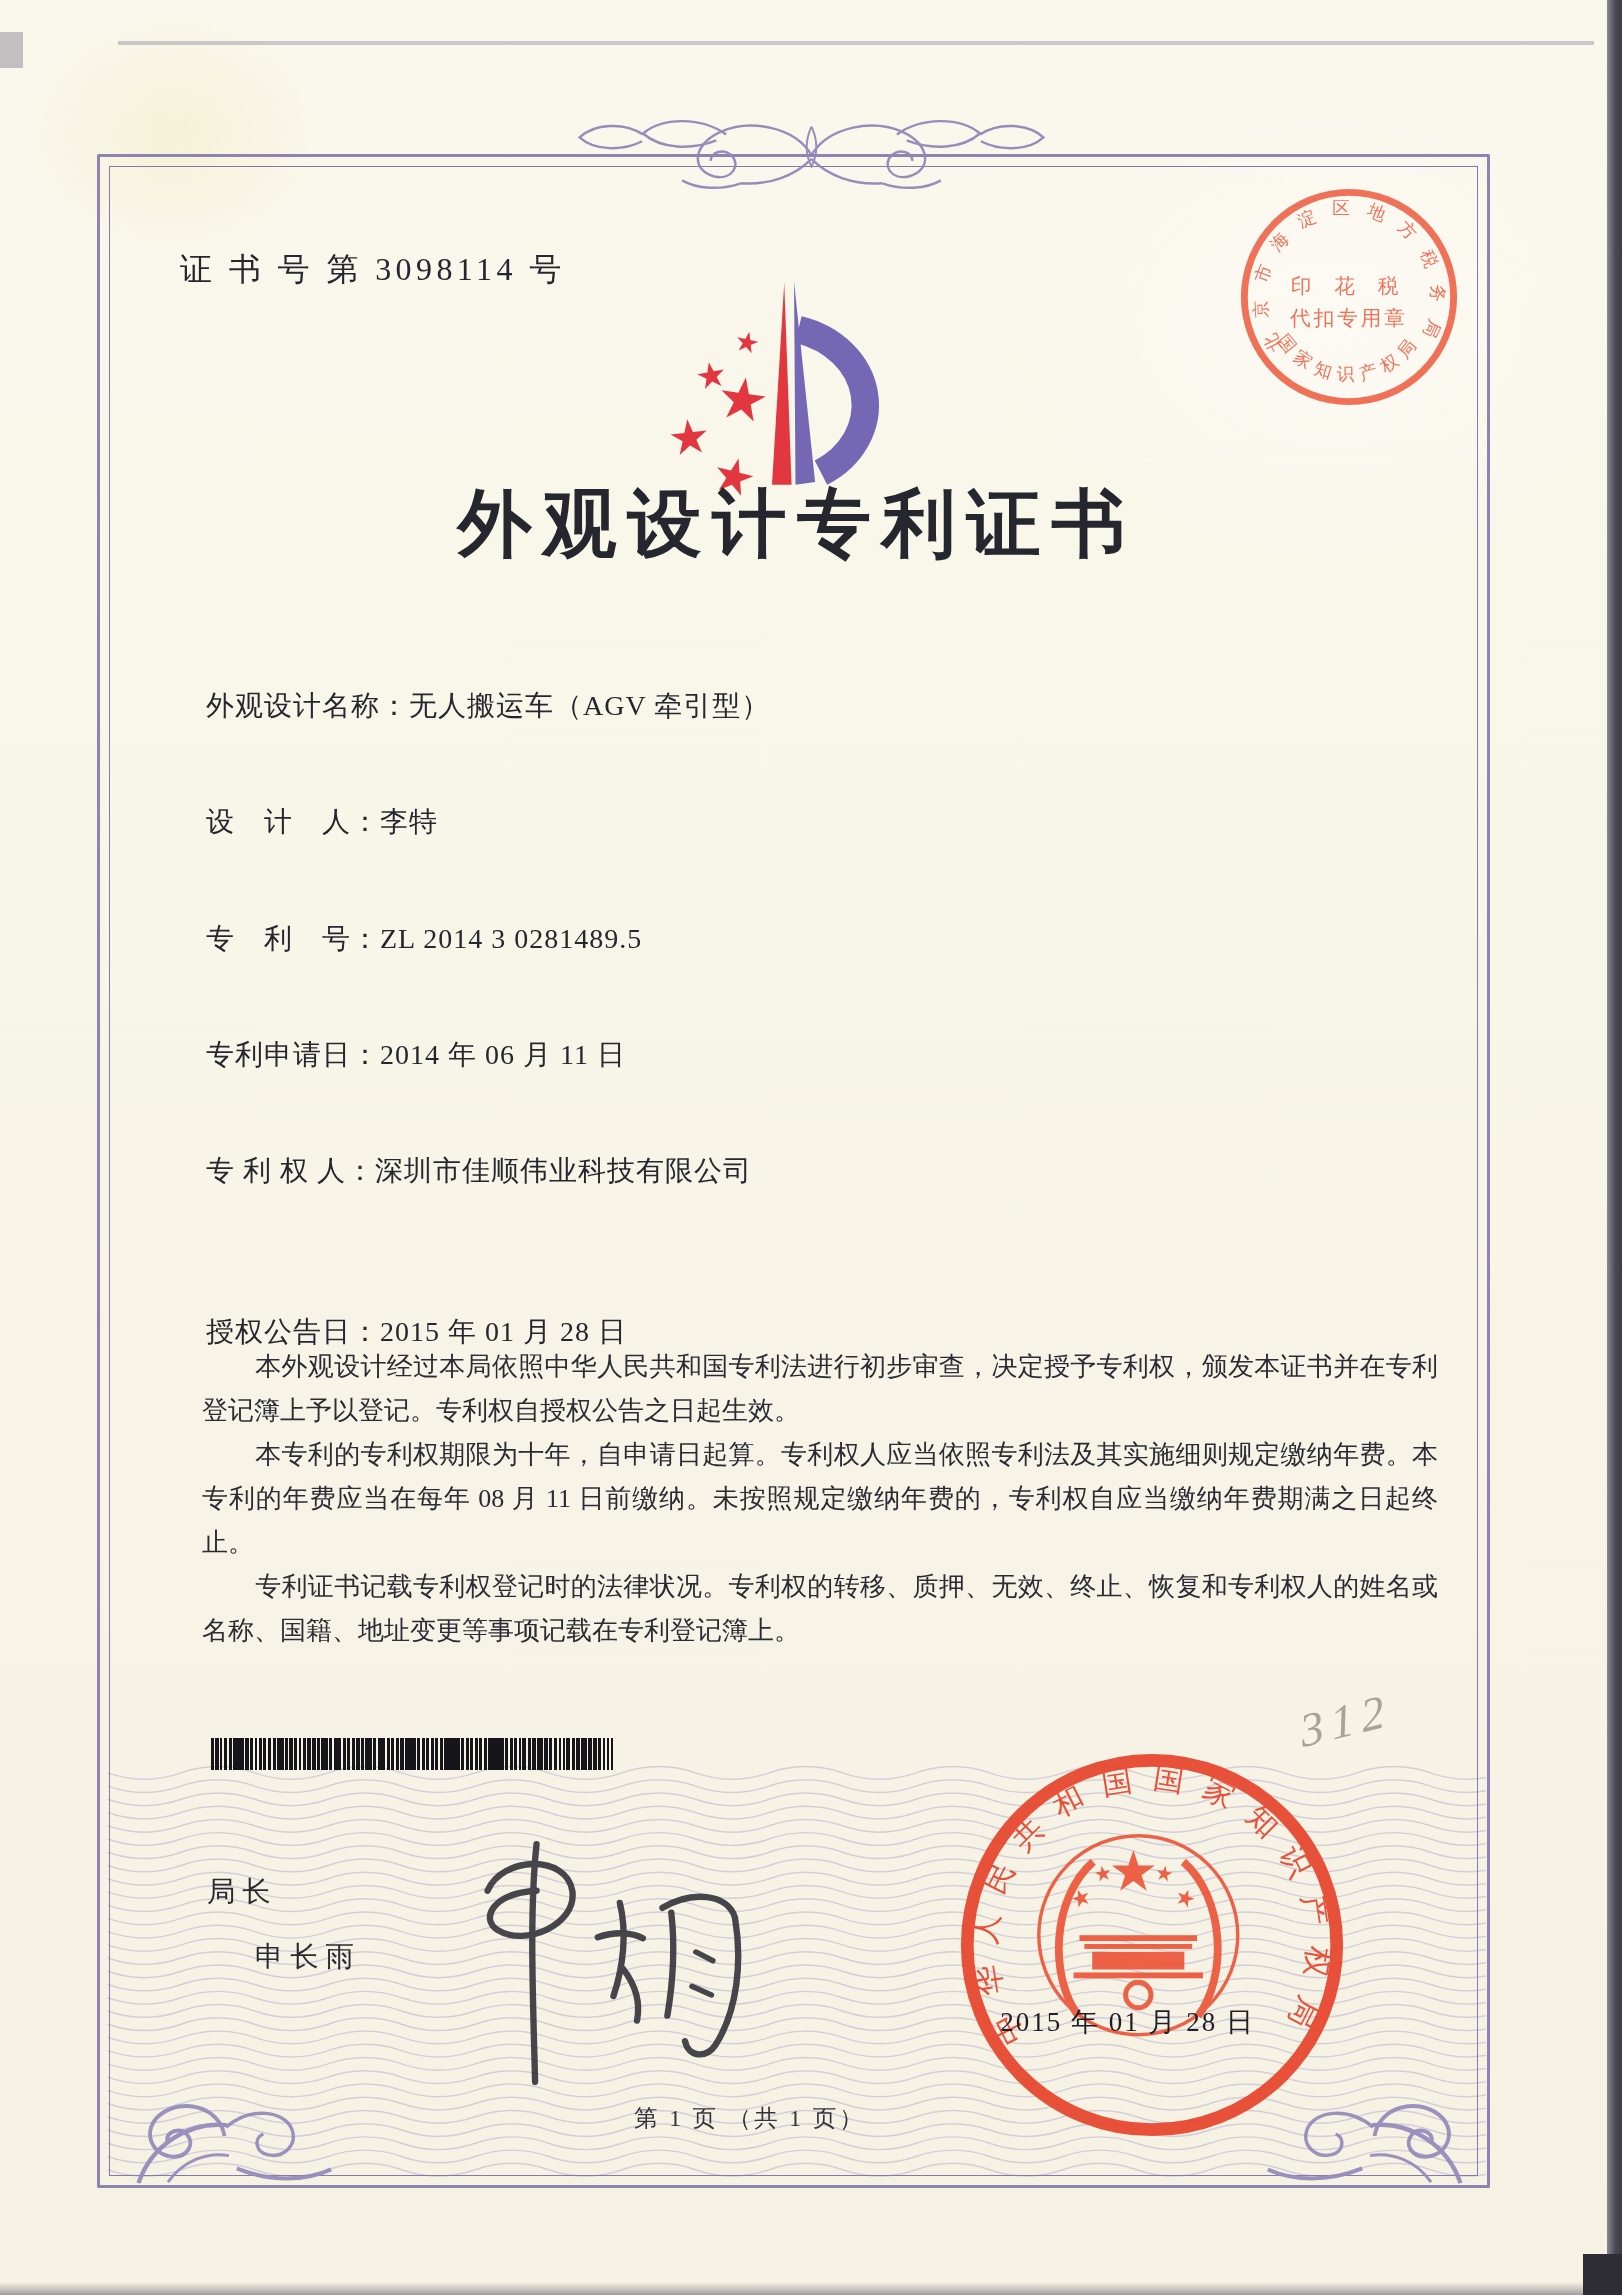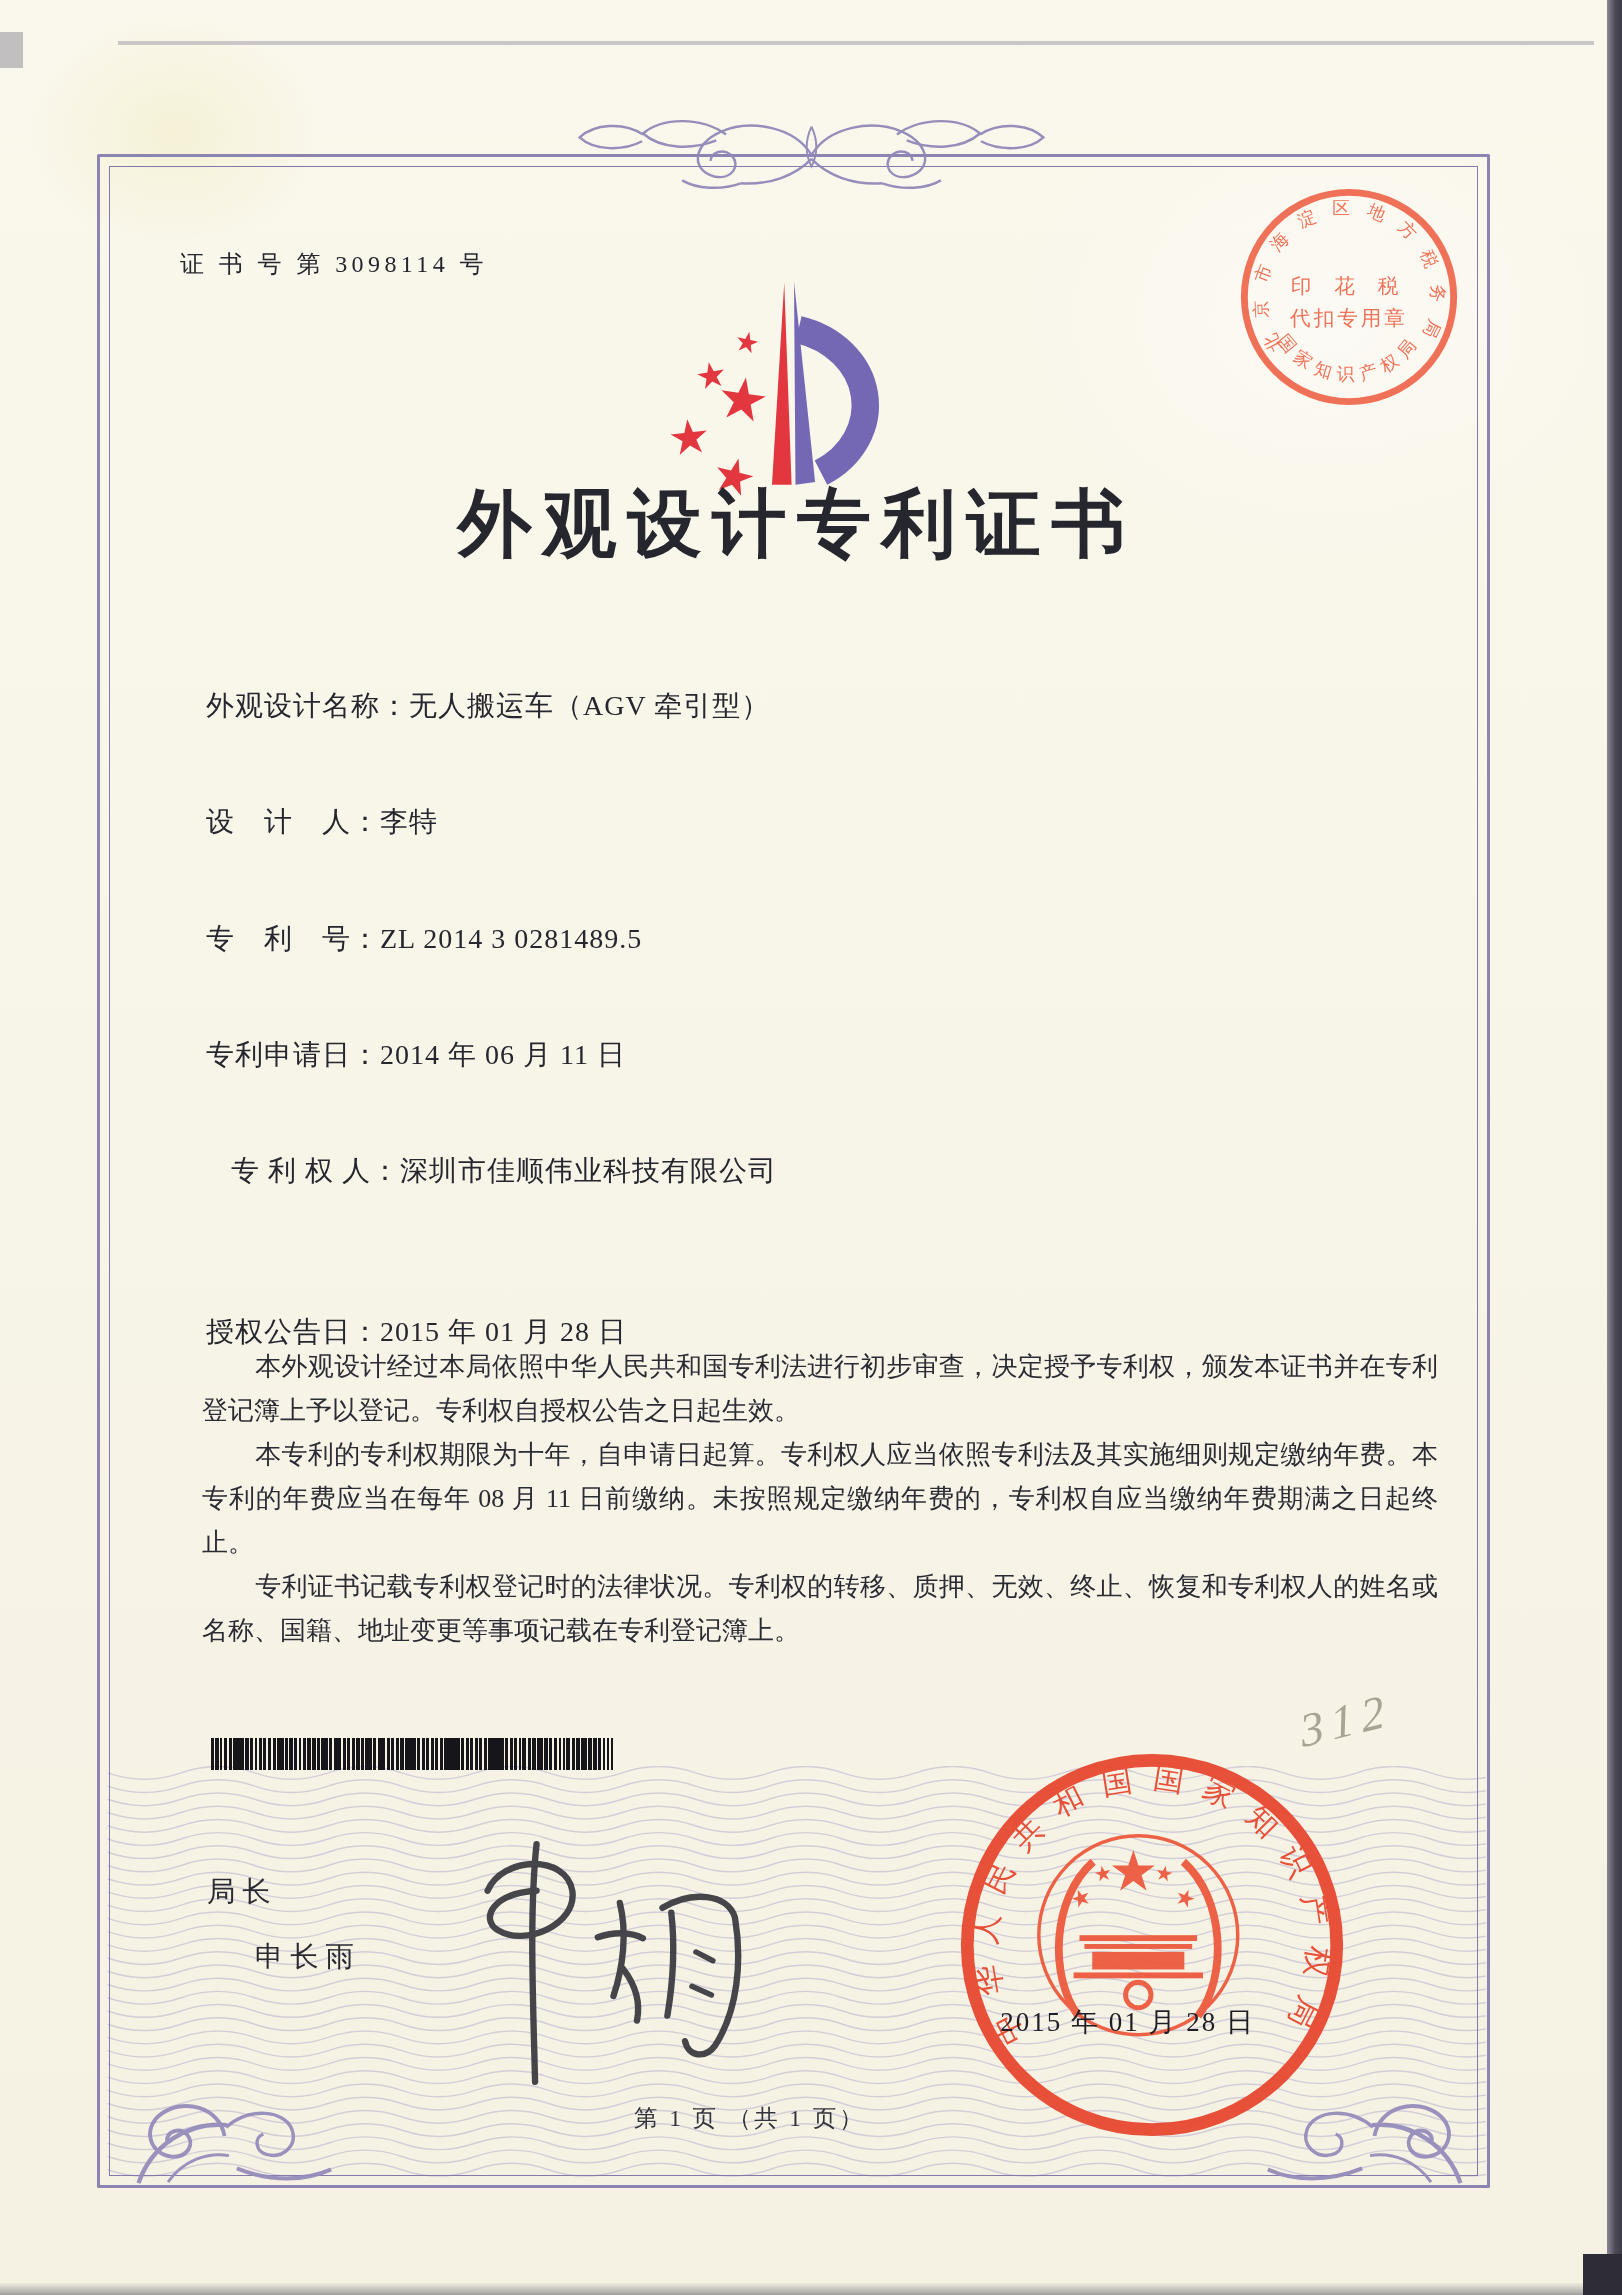--- a/index.html
+++ b/index.html
@@ -12,24 +12,24 @@
     font-family:"Liberation Serif","DejaVu Serif",serif;color:var(--ink);
     background:
       radial-gradient(206px 167px at 174px 132px, rgba(232,228,160,.28), transparent 70%),
       radial-gradient(441px 343px at 82% 14%, rgba(255,255,255,.45), transparent 72%),
       linear-gradient(#faf7ec,#f5f2e4);}
   .abs{position:absolute;}
   
   .frame-outer{left:97px;top:154px;width:1393px;height:2034px;border:3.9px solid var(--border-purple);box-sizing:border-box;border-radius:1.5px;}
   .frame-inner{left:109px;top:166px;width:1369px;height:2010px;border:1.5px solid var(--border-purple-thin);box-sizing:border-box;}
   
-  .cert-no{left:180px;top:248px;font-size:24px;letter-spacing:4.4px;color:#26262e;}
+  .cert-no{left:180px;top:248px;font-size:32px;letter-spacing:4.4px;color:#26262e;}
   .title{left:108px;top:475px;width:1378px;text-align:center;font-size:74px;font-weight:bold;letter-spacing:10.8px;color:#26262e;}
   .field-row{left:206px;font-size:28px;letter-spacing:1px;color:#26262e;white-space:nowrap;}
-  .row-0{top:687px;} .row-1{top:803px;} .row-2{top:920px;text-align:right;} .row-3{top:1036px;} .row-4{top:1152px;margin-left:25px;} .row-5{top:1277px;margin-top:36px;}
+  .row-0{top:687px;} .row-1{top:803px;} .row-2{top:920px;text-align:right;} .row-3{top:1036px;} .row-4{top:1152px;} .row-5{top:1277px;margin-top:36px;}
   .paras{left:202px;top:1345px;width:1236px;font-size:26px;line-height:44px;text-align:justify;color:#2b2b33;}
   .paras p{margin:0;text-indent:2.05em;}
   .issuer-title{left:207px;top:1873px;font-size:28.4px;letter-spacing:6.9px;}
   .issuer-name{left:207px;top:1938px;font-size:28.4px;letter-spacing:6.9px;margin-left:48px;}
   .footer{left:634px;top:2102px;font-size:23.5px;letter-spacing:2.9px;color:#33333b;}
   .seal-date{left:990px;top:2004px;width:275px;font-size:27px;letter-spacing:2px;color:#1e1e24;text-align:center;white-space:nowrap;}
   .pencil-note{left:1299px;top:1693px;font-size:47px;color:var(--pencil);letter-spacing:7.8px;
     transform:rotate(-14deg) skewX(-6deg);font-style:italic;}
   
   .barcode{left:211px;top:1738px;width:402px;height:32px;

